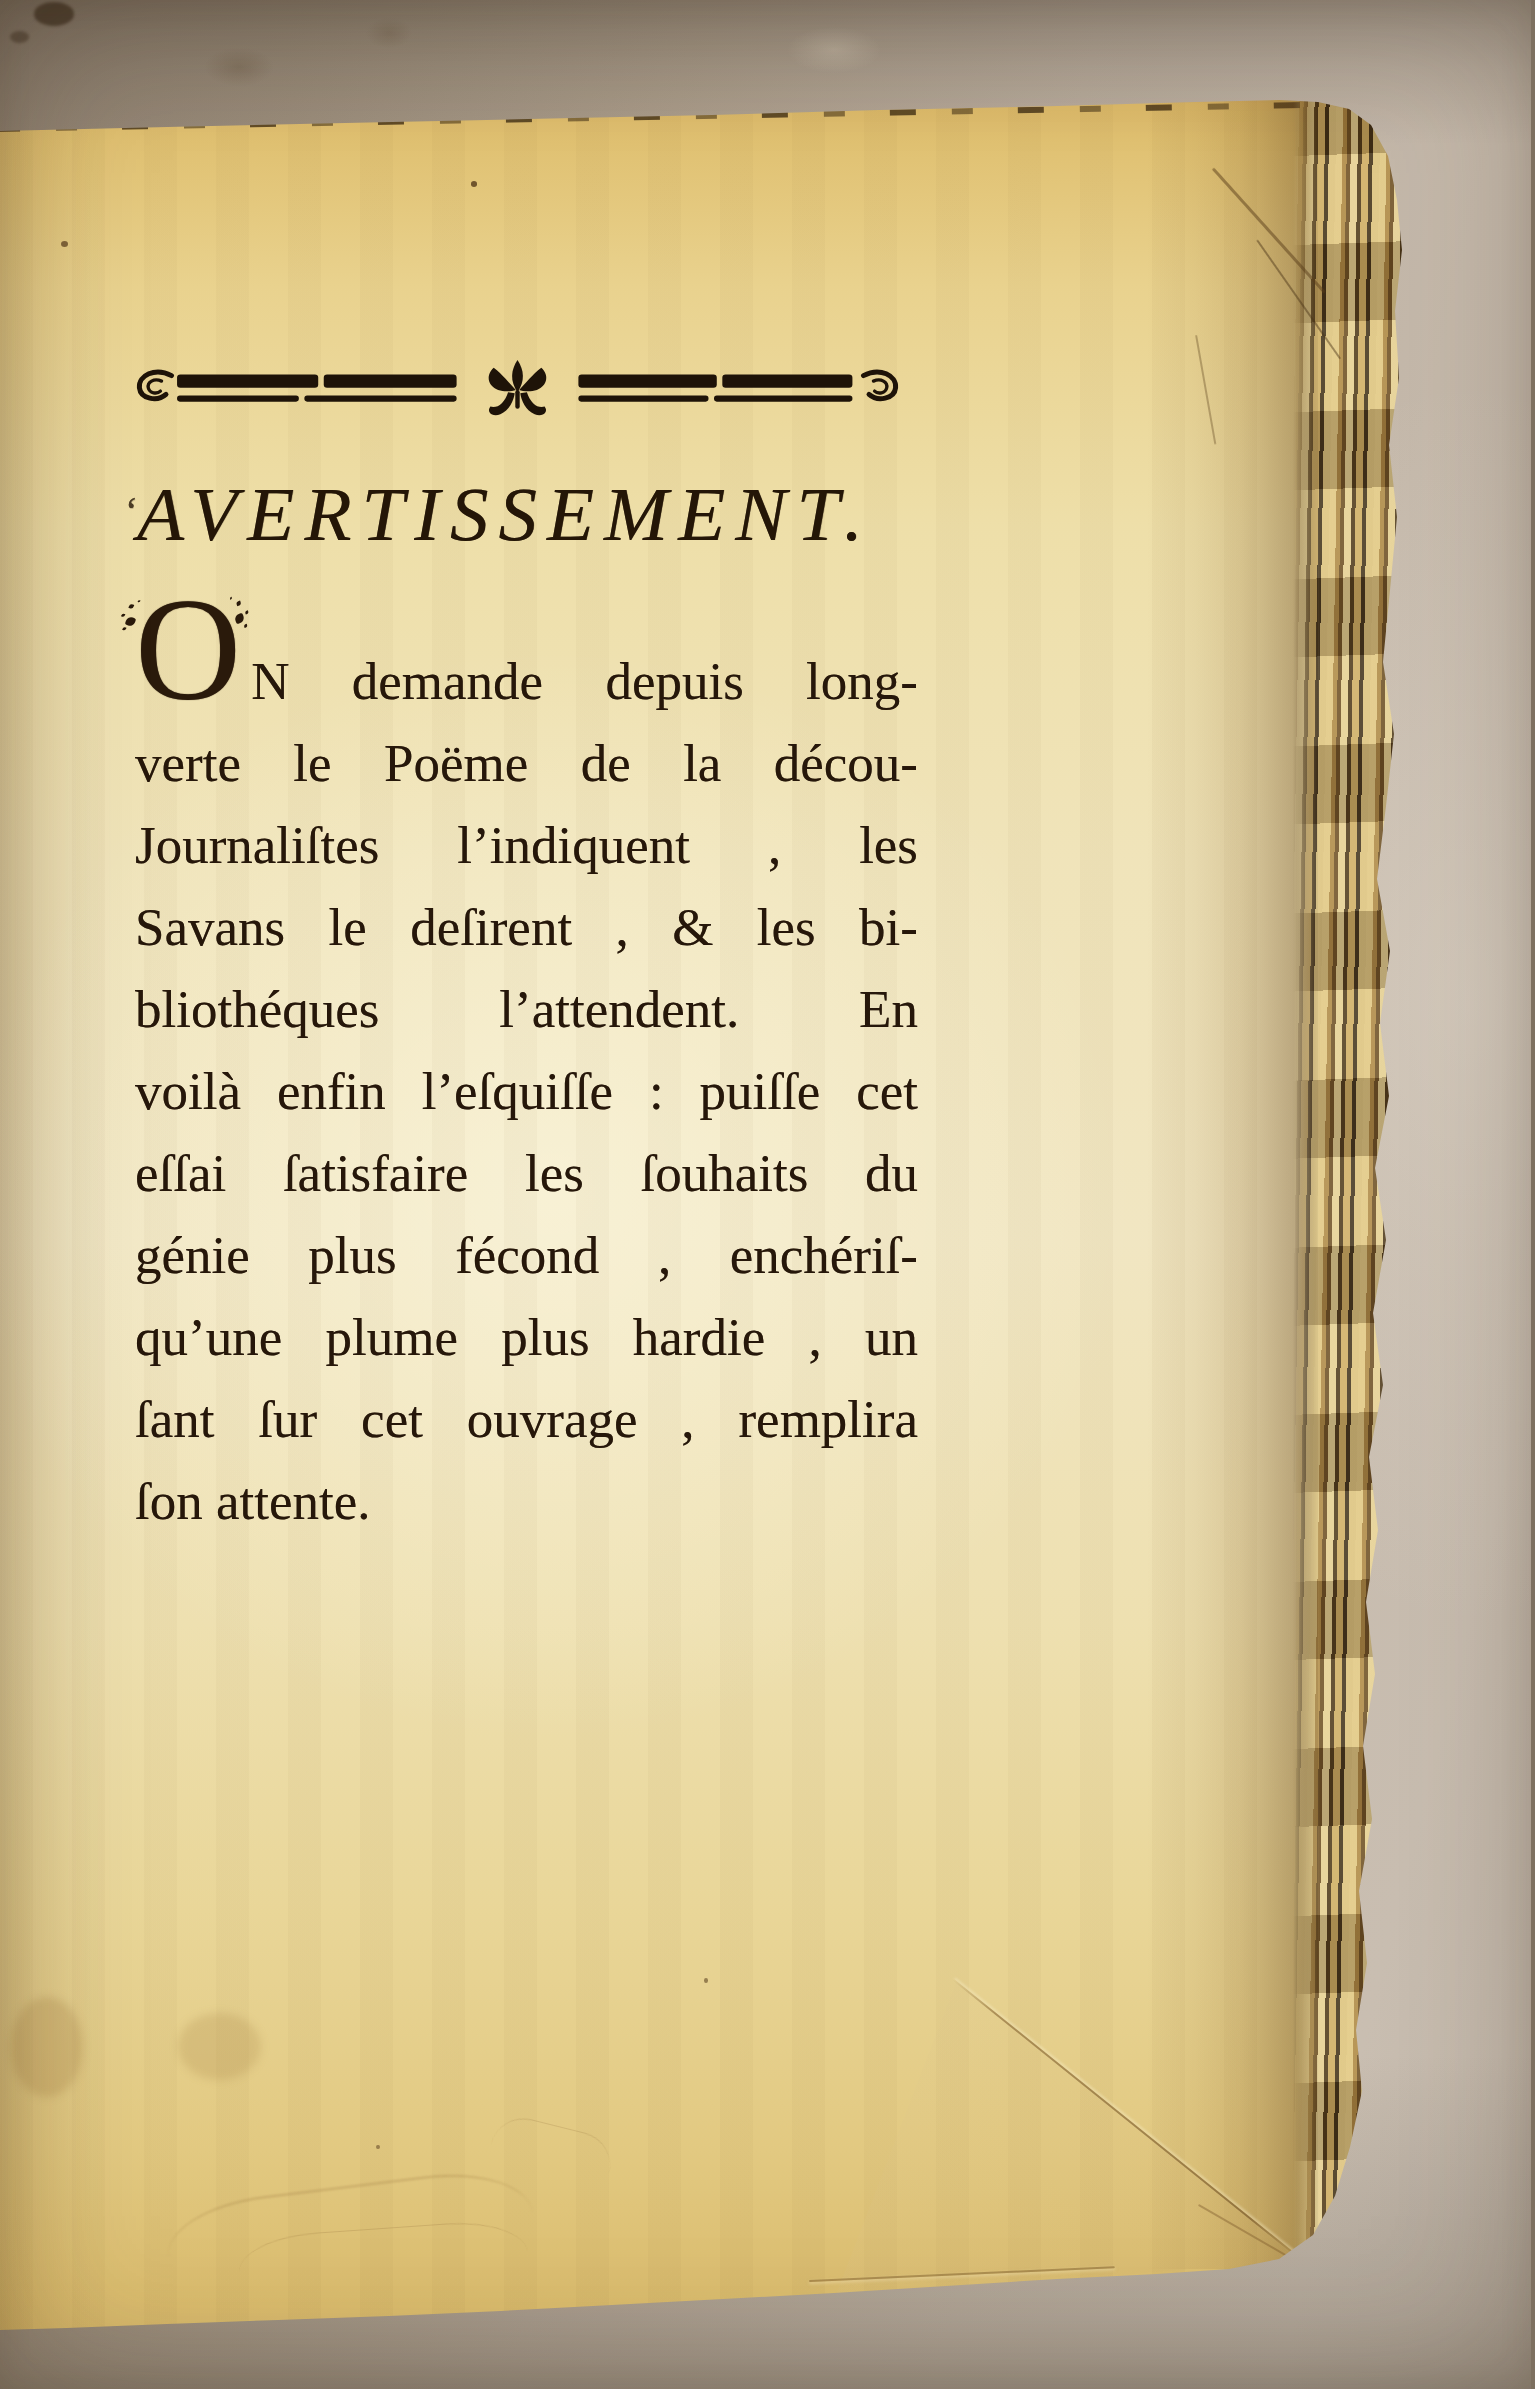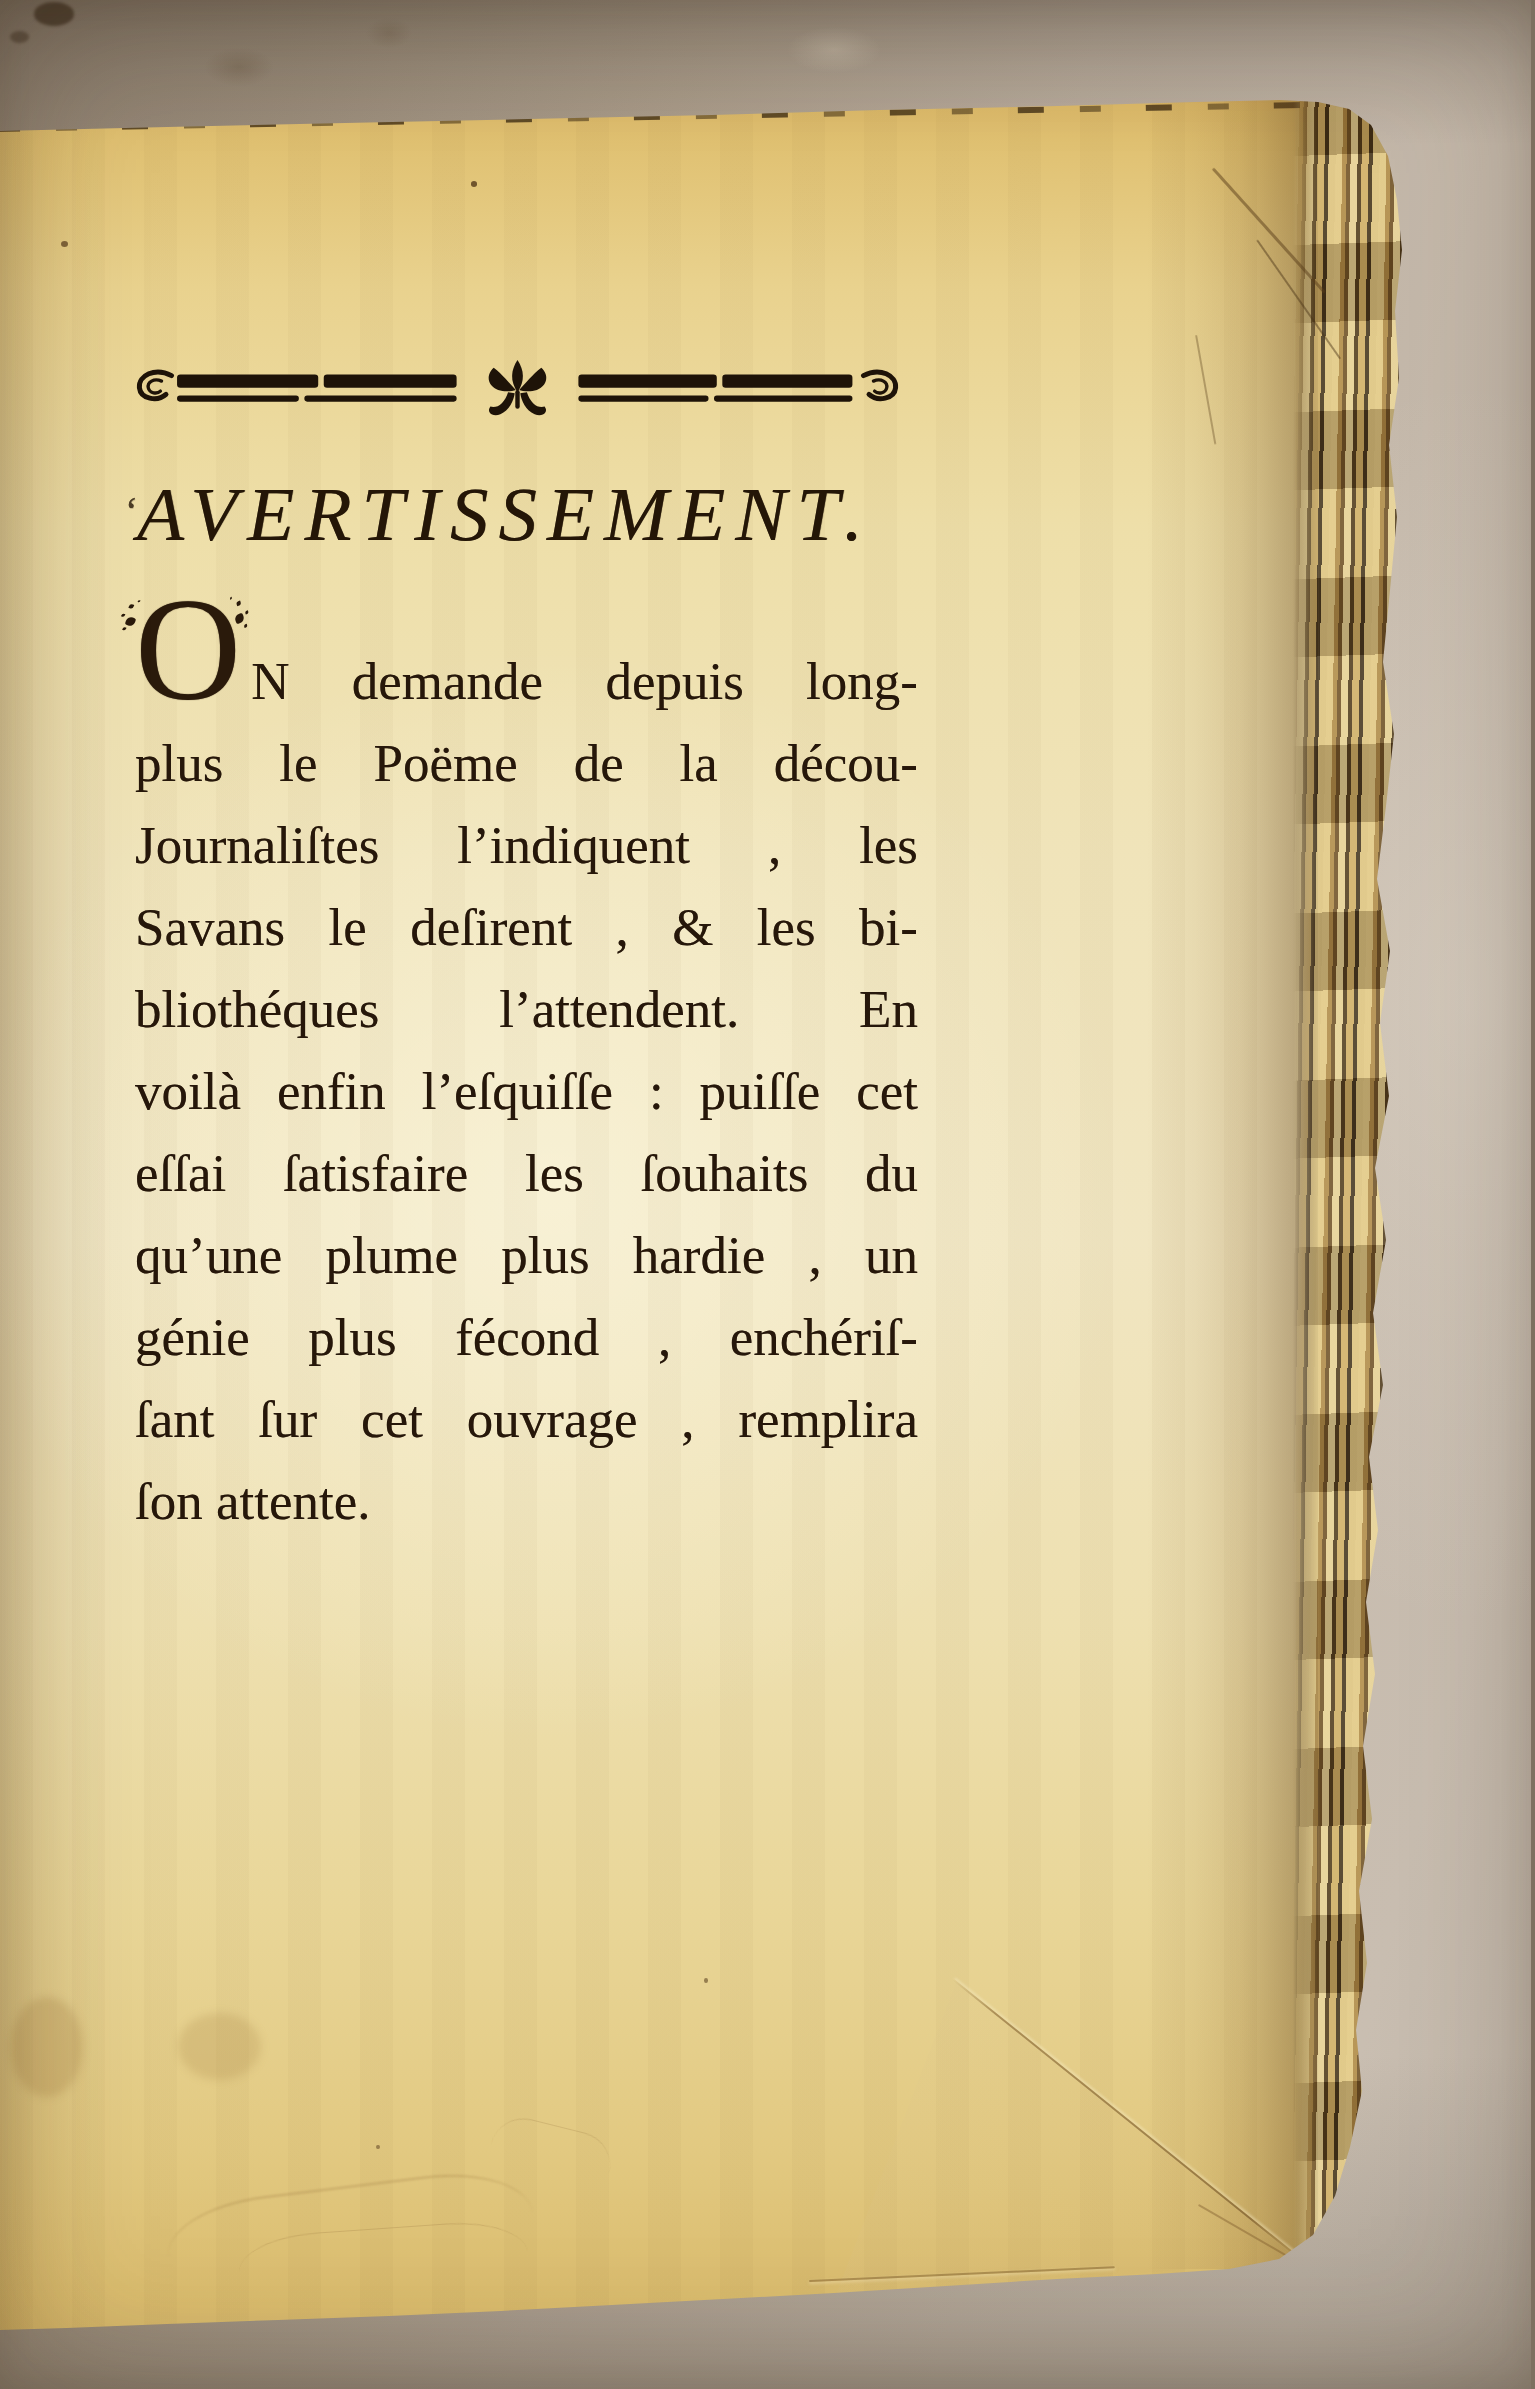--- a/index.html
+++ b/index.html
@@ -169,28 +169,28 @@
         <path d="M1338 40 C1352 34 1364 42 1362 52 C1360 62 1346 64 1340 58" fill="none" stroke="#1e1308" stroke-width="6" stroke-linecap="round"></path>
       </svg>
     </div>
 
     <div class="heading">
       <span class="stray-mark">ʻ</span><span>AVERTISSEMENT.</span>
     </div>
 
     <div class="body-text">
       <div class="line"><span class="dropcap"><i class="flourish fl-l"></i><i class="flourish fl-r"></i><span>O</span></span><span>N demande depuis long-</span></div>
-      <div class="line">plus le Poëme de la décou-</div>
+      <div class="line">verte le Poëme de la décou-</div>
       <div class="line">Journaliſtes l’indiquent , les</div>
       <div class="line">Savans le deſirent , &amp; les bi-</div>
       <div class="line">bliothéques l’attendent. En</div>
       <div class="line">voilà enfin l’eſquiſſe : puiſſe cet</div>
       <div class="line">eſſai ſatisfaire les ſouhaits du</div>
+      <div class="line">génie plus fécond , enchériſ-</div>
       <div class="line">qu’une plume plus hardie , un</div>
-      <div class="line">génie plus fécond , enchériſ-</div>
       <div class="line">ſant ſur cet ouvrage , remplira</div>
       <div class="line last">ſon attente.</div>
     </div>
   </div>
 
   <div class="vignette"></div>
 </div>
 
 
 </body></html>

